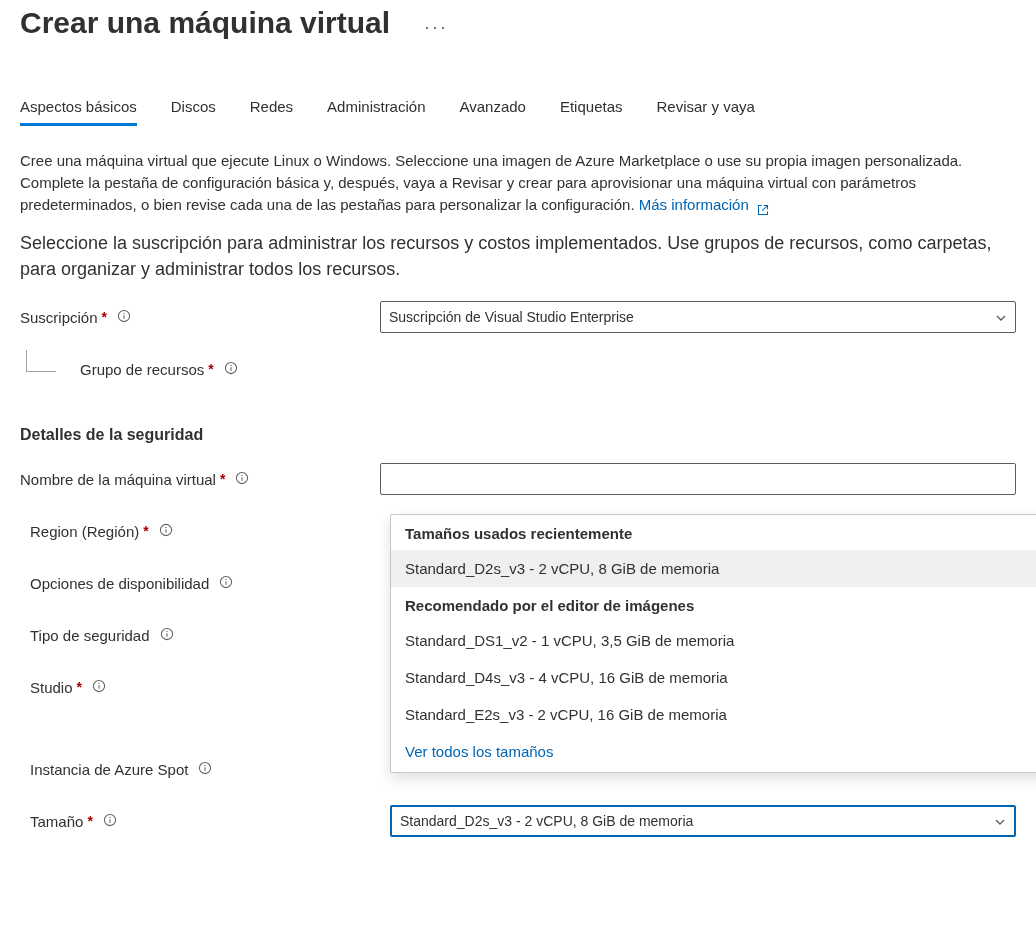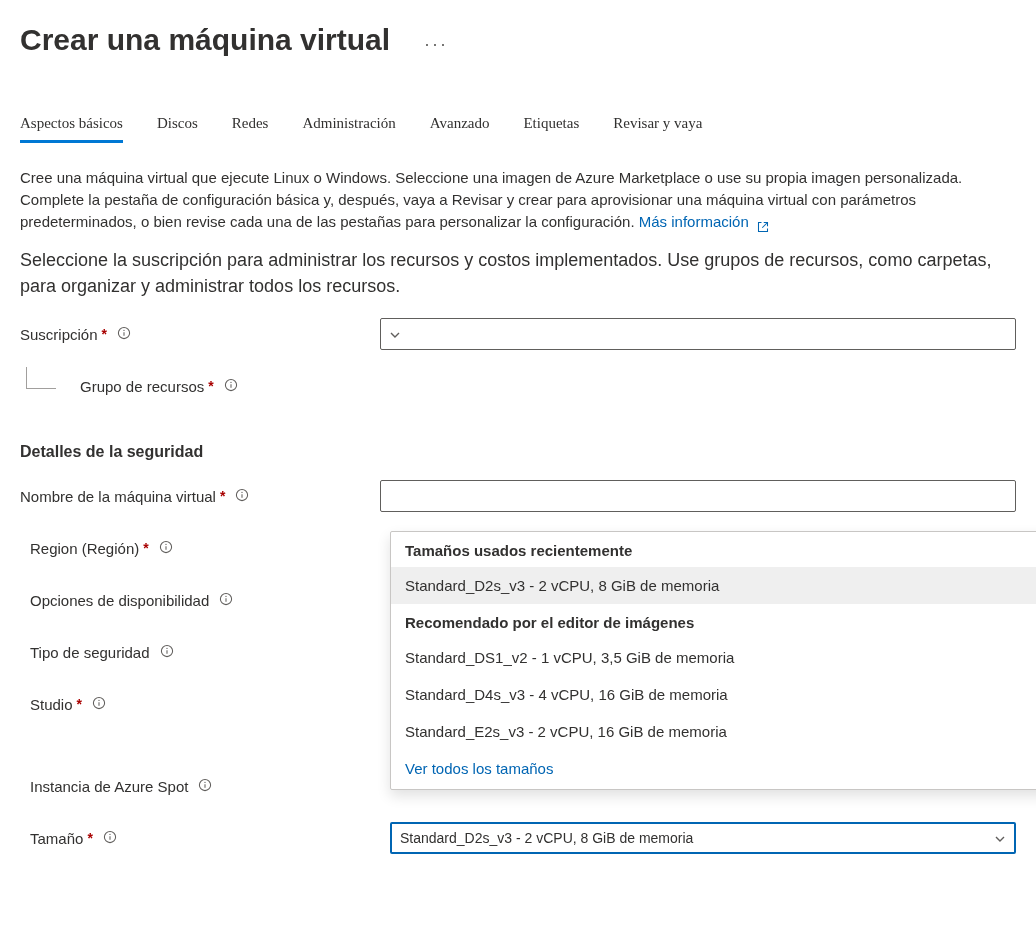--- a/index.html
+++ b/index.html
@@ -12,40 +12,38 @@
   }
   .page {
     width: 1036px;
     padding: 0 20px 20px 20px;
   }
   .title-row {
     display: flex;
     align-items: baseline;
     gap: 34px;
     padding-top: 6px;
-    margin-top: 17px;
   }
   h1.title {
     font-size: 30px;
     font-weight: 600;
     margin: 0;
     color: #323130;
   }
   .title-more {
     color: #605e5c;
     font-size: 18px;
     letter-spacing: 2px;
     cursor: pointer;
   }
   .tabs {
     display: flex;
     gap: 34px;
     margin-top: 58px;
     border-bottom: 1px solid transparent;
-    font-family: Liberation Serif, serif;
   }
   .tab {
     padding-bottom: 10px;
     font-size: 15px;
     color: #323130;
     cursor: pointer;
     position: relative;
   }
   .tab.active {
     color: #323130;
@@ -260,20 +258,21 @@
       <span class="info-icon">
         <svg viewBox="0 0 16 16" fill="none" stroke="#605e5c" stroke-width="1.2">
           <circle cx="8" cy="8" r="6.4"></circle>
             <line x1="8" y1="7" x2="8" y2="11"></line>
             <circle cx="8" cy="5" r="0.7" fill="#605e5c" stroke="none"></circle>
         </svg>
       </span>
     </div>
     <div class="field-col">
       <div class="select-box">
+        <span class="sel-text">Suscripción de Visual Studio Enterprise</span>
         <span class="chev">
           <svg viewBox="0 0 12 12" fill="none" stroke="#605e5c" stroke-width="1.4">
               <polyline points="2,4 6,8 10,4"></polyline>
             </svg>
         </span>
       </div>
     </div>
   </div>
 
   <div class="form-row indent">

